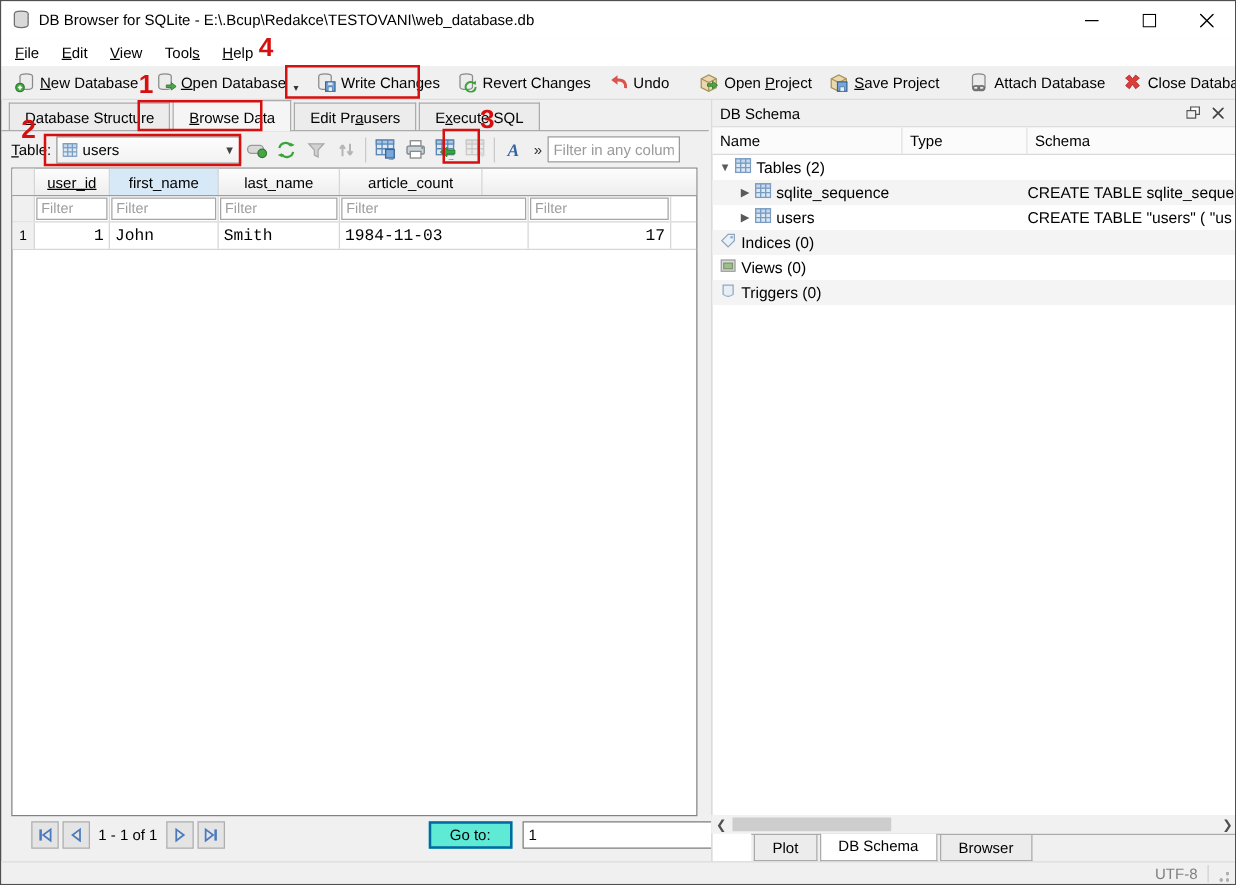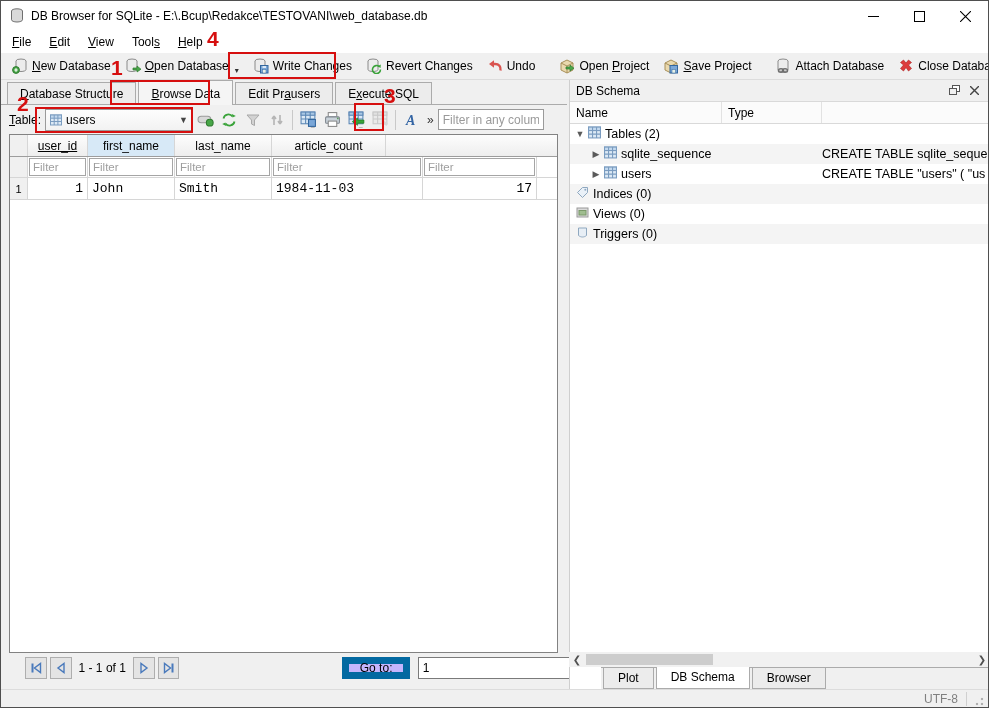--- a/index.html
+++ b/index.html
@@ -53,21 +53,21 @@
   .gfilter input::placeholder { color:#9e9e9e; }
   .gdata { height:22px; border-bottom:1px solid #d6d6d6; font-family:"Liberation Mono","DejaVu Sans Mono",monospace; font-size:13px; }
   .gdata .gc { display:flex; align-items:center; padding:0 4px; }
   .rowhdr { background:#f0f0f0; display:flex; align-items:center; justify-content:center; font-family:"Liberation Sans",sans-serif; font-size:11px; }
   .num { justify-content:flex-end !important; }
   .w-rh{width:18px;} .w-c0{width:60px;} .w-c1{width:87px;} .w-c2{width:97px;} .w-c3{width:151px;} .w-c4{width:114px;}
   
   .navrow { position:absolute; left:16px; top:652px; width:566px; height:30px; display:flex; align-items:center; padding-left:8px; gap:3px; }
   .navbtn { width:22px; height:22px; background:#e4e4e4; border:1px solid #aeaeae; display:flex; align-items:center; justify-content:center; }
   .range { margin:0 4px; white-space:nowrap; }
-  .goto-btn { margin-left:160px; width:68px; height:22px; background:#c4b5fd; border:7px solid #0369a1; display:flex; align-items:center; justify-content:center; }
+  .goto-btn { margin-left:160px; width:68px; height:22px; background:#5eead4; border:2px solid #0369a1; display:flex; align-items:center; justify-content:center; }
   .goto-input { margin-left:5px; width:167px; height:22px; border:1px solid #7a7a7a; background:#fff; font-family:"Liberation Sans",sans-serif; font-size:12px; padding:0 4px; }
   
   .dock { position:absolute; left:568px; top:79px; width:421px; height:609px; background:#fff; border-left:1px solid #cfcfcf; }
   .dock-title { height:22px; background:#f0f0f0; display:flex; align-items:center; padding:0 6px; border-bottom:1px solid #d9d9d9; }
   .dock-title .t { flex:1; }
   .dock-hicn { width:20px; height:16px; display:flex; align-items:center; justify-content:center; }
   .thead { height:22px; display:flex; align-items:center; background:#fbfbfb; border-bottom:1px solid #d9d9d9; }
   .thead .hc { padding-left:6px; border-right:1px solid #e2e2e2; height:100%; display:flex; align-items:center; }
   .h-name{width:152px;} .h-type{width:100px;} .h-schema{flex:1; border-right:none !important;}
   .trow { height:20px; display:flex; align-items:center; position:relative; font-size:12.5px; white-space:nowrap; }
@@ -384,20 +384,21 @@
         </span>
       <span class="dock-hicn">
           <svg width="9" height="9">
             <path d="M0 0L9 9M9 0L0 9" stroke="#444" stroke-width="1.4"></path>
           </svg>
         </span>
     </div>
     <div class="thead">
       <span class="hc h-name">Name</span>
       <span class="hc h-type">Type</span>
+      <span class="hc h-schema">Schema</span>
     </div>
     <div class="trow ind0">
       <span class="tchev">▼</span>
       <span class="ticn"><svg width="13" height="13" viewBox="0 0 12 12">
             <rect x="0.5" y="1" width="11" height="10" fill="#dce9f5" stroke="#7a9cc0"></rect>
             <rect x="0.5" y="1" width="11" height="3.2" fill="#c3d9ef" stroke="#7a9cc0"></rect>
             <path d="M.5 7.5h11M4.2 1v10M7.9 1v10" stroke="#7a9cc0"></path>
           </svg></span>
       <span>Tables (2)</span>
     </div>

